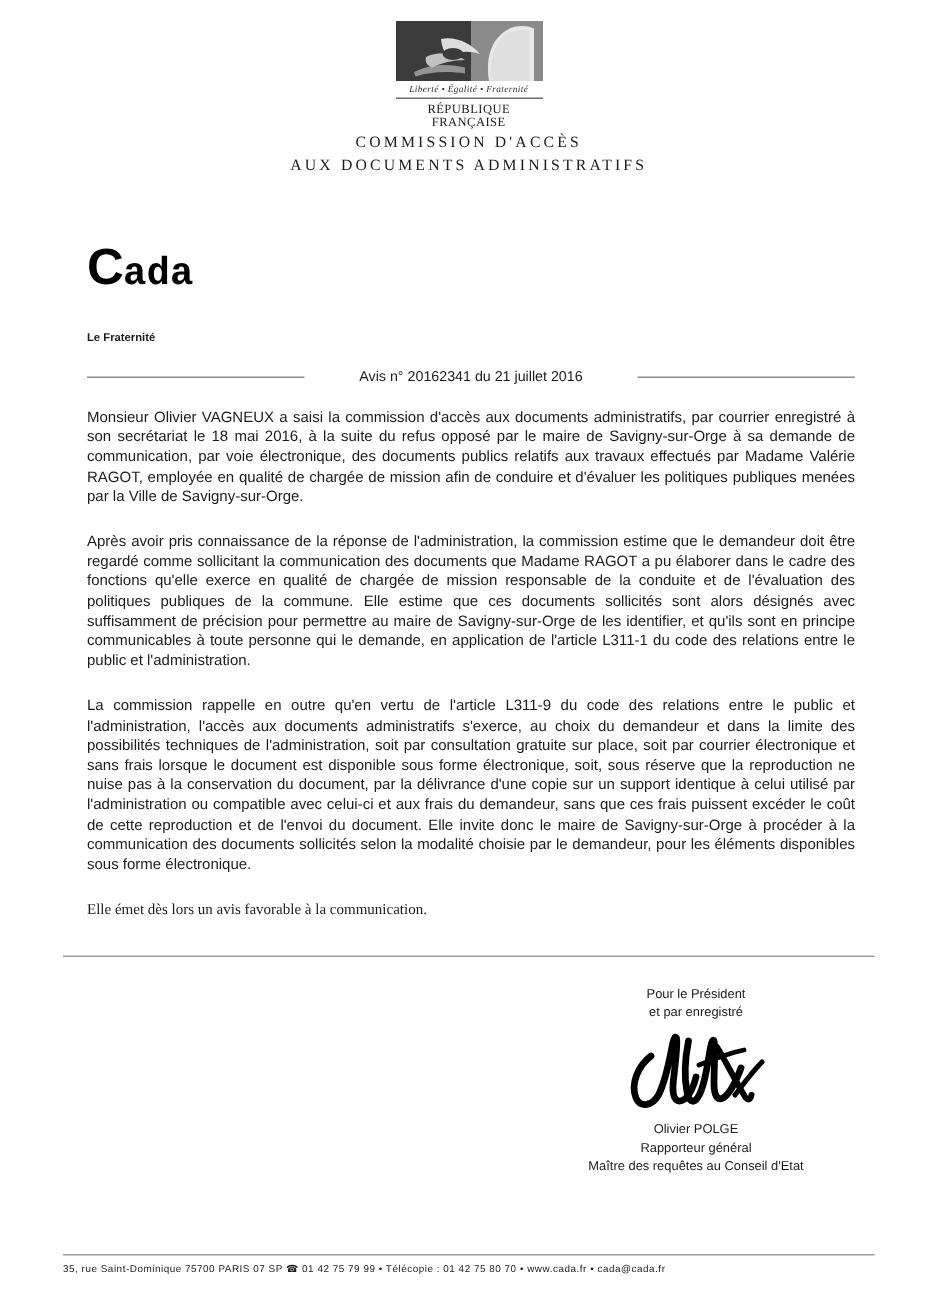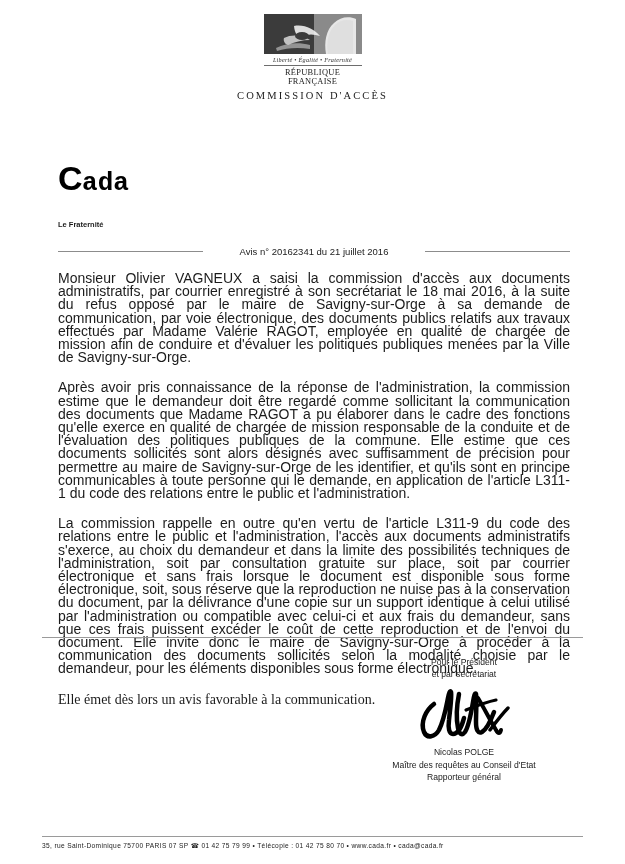--- a/index.html
+++ b/index.html
@@ -121,21 +121,21 @@
 
   
   .body-text {
     position: absolute;
     left: 58px;
     right: 55px;
     top: 272px;
   }
   .body-text p {
     margin: 0 0 17px 0;
-    font-size: 14px;
+    font-size: 10px;
     line-height: 13.2px;
     text-align: justify;
     color: #1b1b1b;
   }
   .body-text p.last-line { text-align: left; font-family: Liberation Serif, serif; }
 
   
   .divider {
     position: absolute;
     left: 42px;
@@ -204,20 +204,21 @@
         <ellipse cx="38" cy="22" rx="7" ry="4" fill="#3b3b3b"></ellipse>
         <path d="M12 34 C22 29 34 28 46 31 L46 35 C34 33 22 34 13 37 Z" fill="#cfcfcf" opacity="0.6"></path>
       </svg>
     </div>
     <div class="devise">Liberté • Égalité • Fraternité</div>
     <div class="rf">RÉPUBLIQUE FRANÇAISE</div>
   </div>
 
   <div class="commission-title">
     <div>COMMISSION D'ACCÈS</div>
+    <div>AUX DOCUMENTS ADMINISTRATIFS</div>
   </div>
 
   <div class="cada-logo">
     <span class="big-c">C</span><span class="rest">ada</span>
   </div>
 
   <div class="le-president">Le Fraternité</div>
 
   <div class="avis-row">
     <div class="rule"></div>
@@ -230,37 +231,37 @@
     <p>Après avoir pris connaissance de la réponse de l'administration, la commission estime que le demandeur doit être regardé comme sollicitant la communication des documents que Madame RAGOT a pu élaborer dans le cadre des fonctions qu'elle exerce en qualité de chargée de mission responsable de la conduite et de l'évaluation des politiques publiques de la commune. Elle estime que ces documents sollicités sont alors désignés avec suffisamment de précision pour permettre au maire de Savigny-sur-Orge de les identifier, et qu'ils sont en principe communicables à toute personne qui le demande, en application de l'article L311-1 du code des relations entre le public et l'administration.</p>
     <p>La commission rappelle en outre qu'en vertu de l'article L311-9 du code des relations entre le public et l'administration, l'accès aux documents administratifs s'exerce, au choix du demandeur et dans la limite des possibilités techniques de l'administration, soit par consultation gratuite sur place, soit par courrier électronique et sans frais lorsque le document est disponible sous forme électronique, soit, sous réserve que la reproduction ne nuise pas à la conservation du document, par la délivrance d'une copie sur un support identique à celui utilisé par l'administration ou compatible avec celui-ci et aux frais du demandeur, sans que ces frais puissent excéder le coût de cette reproduction et de l'envoi du document. Elle invite donc le maire de Savigny-sur-Orge à procéder à la communication des documents sollicités selon la modalité choisie par le demandeur, pour les éléments disponibles sous forme électronique.</p>
     <p class="last-line">Elle émet dès lors un avis favorable à la communication.</p>
   </div>
 
   <div class="divider"></div>
 
   <div class="signature">
     <div class="delegation">
       <div>Pour le Président</div>
-      <div>et par secrétariat</div>
+      <div>et par enregistré</div>
     </div>
     <div class="sig-mark">
       <svg width="120" height="62" viewBox="0 0 120 62" aria-hidden="true">
         <g fill="none" stroke="#000000" stroke-linecap="round" stroke-linejoin="round">
           <path d="M30 20 C22 26 16 38 20 48 C23 55 31 53 35 46 C40 36 42 24 44 14 C45 9 46 6 47 8 C48 12 46 26 45 36 C44 44 45 50 49 50 C54 50 58 42 60 34" stroke-width="4.5"></path>
           <path d="M55 10 C53 20 52 34 54 44 C55 50 58 52 61 48 C65 42 67 30 69 18 C70 12 71 8 72 10 C73 14 72 28 72 38 C72 46 74 50 78 48 C83 45 87 36 90 28" stroke-width="4.5"></path>
           <path d="M62 26 C72 22 82 18 92 16" stroke-width="3.2"></path>
           <path d="M74 14 C80 24 86 36 92 46 C94 50 96 50 97 46" stroke-width="4"></path>
           <path d="M86 46 C92 38 98 30 104 24" stroke-width="3.4"></path>
         </g>
       </svg>
     </div>
     <div class="name-lines">
-      <div>Nicolas POLGE</div>
+      <div>Olivier POLGE</div>
+      <div>Rapporteur général</div>
       <div>Maître des requêtes au Conseil d'Etat</div>
-      <div>Rapporteur général</div>
     </div>
   </div>
 
   <div class="footer">
     <div class="rule"></div>
     <div class="footer-text">
       <span>35, rue Saint-Dominique 75700 PARIS 07 SP</span>
       <span class="phone-icon">☎</span>
       <span>01 42 75 79 99</span>
       <span>•</span>

